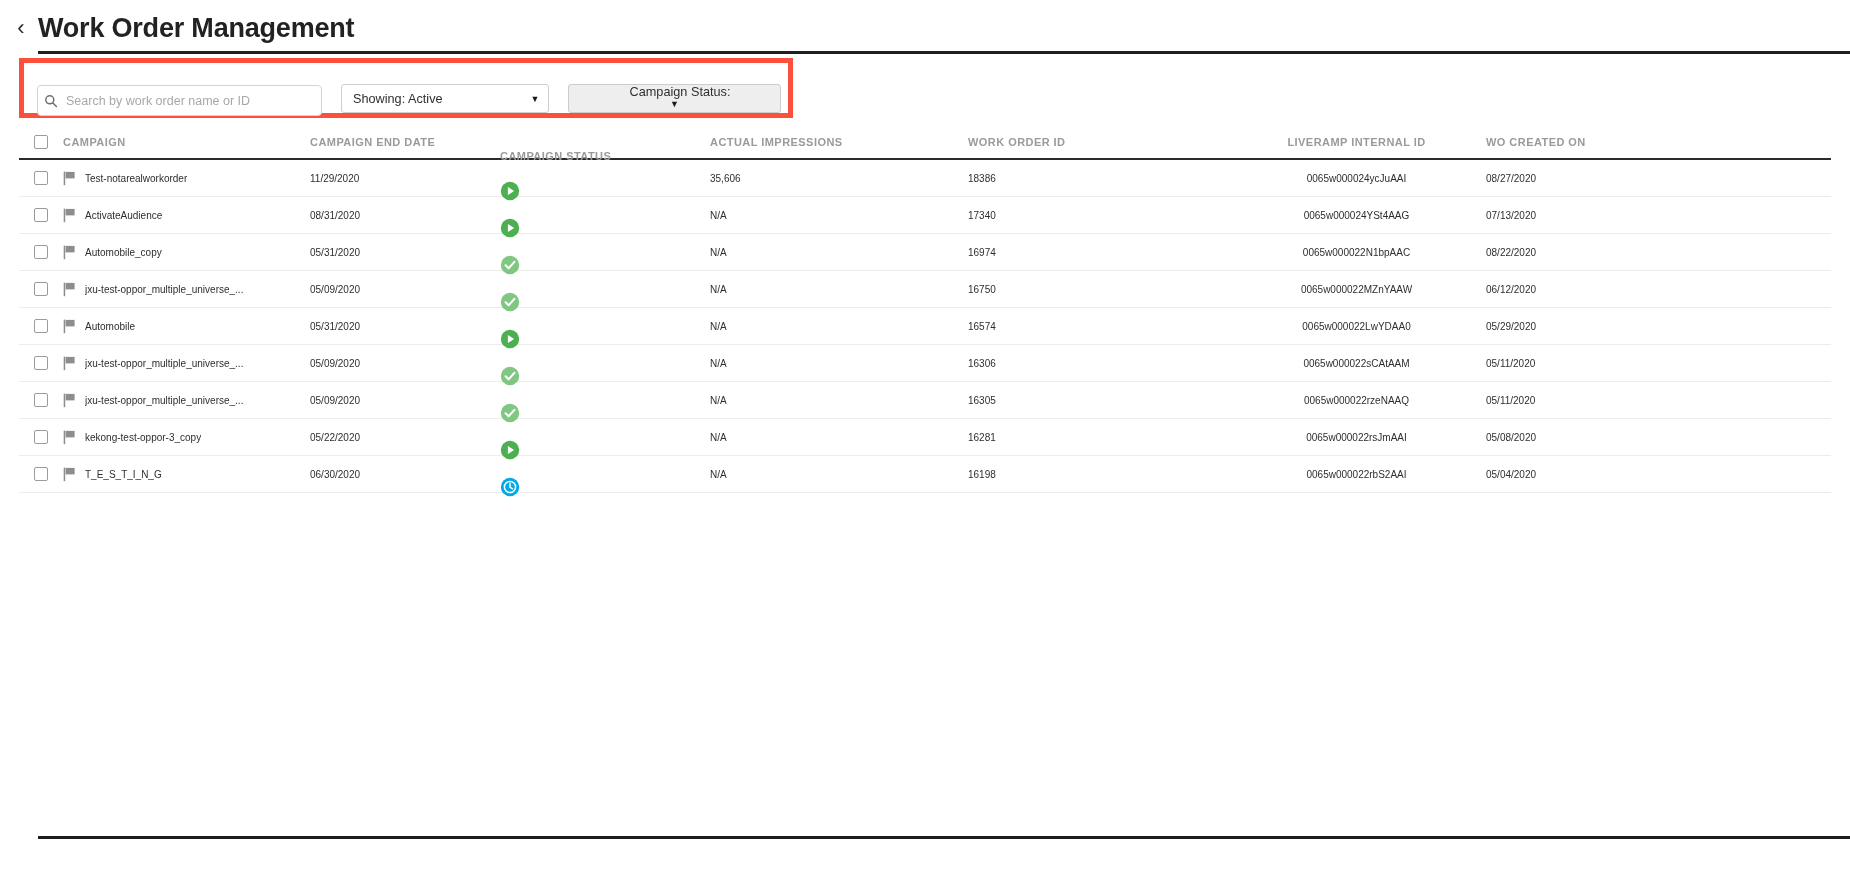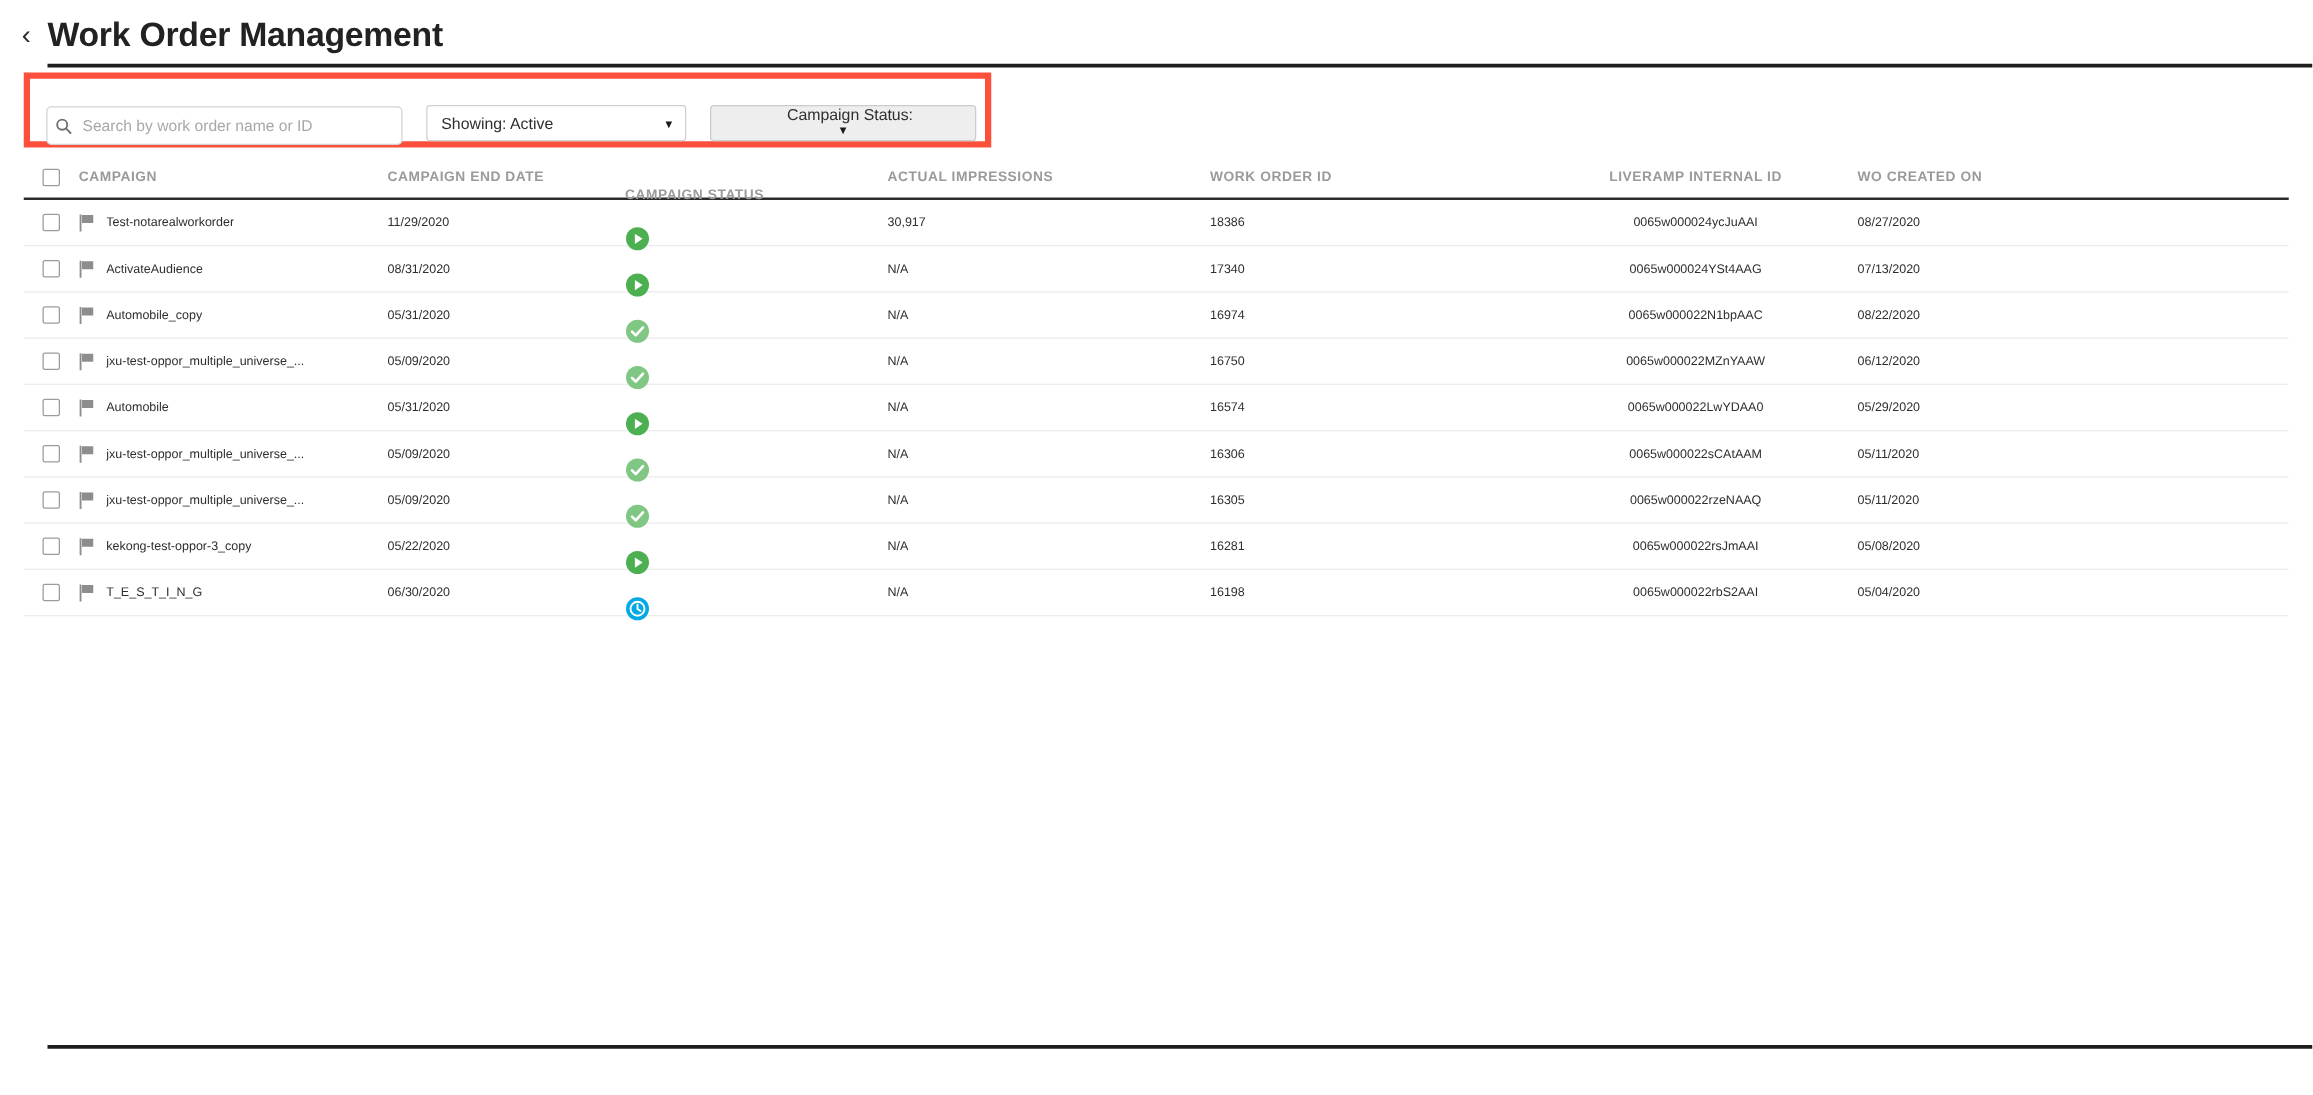--- a/index.html
+++ b/index.html
@@ -179,21 +179,21 @@
             </span>
             <span class="name-text">Test-notarealworkorder</span>
           </div>
           <div class="c-end">11/29/2020</div>
           <div class="c-status"><span class="status-badge">
               <svg width="20" height="20" viewBox="0 0 20 20">
                 <circle cx="10" cy="10" r="9.2" fill="#4caf50"></circle>
                 <path d="M7.9 5.9 L14.1 10 L7.9 14.1 Z" fill="#ffffff"></path>
               </svg>
             </span></div>
-          <div class="c-impr">30,917</div>
+          <div class="c-impr">35,606</div>
           <div class="c-woid">18386</div>
           <div class="c-lrid">0065w000024ycJuAAI</div>
           <div class="c-created">08/27/2020</div>
         </div>
         <div class="row">
           <div class="c-check">
             <span class="checkbox"></span>
           </div>
           <div class="c-name">
             <span class="flag-icon">

